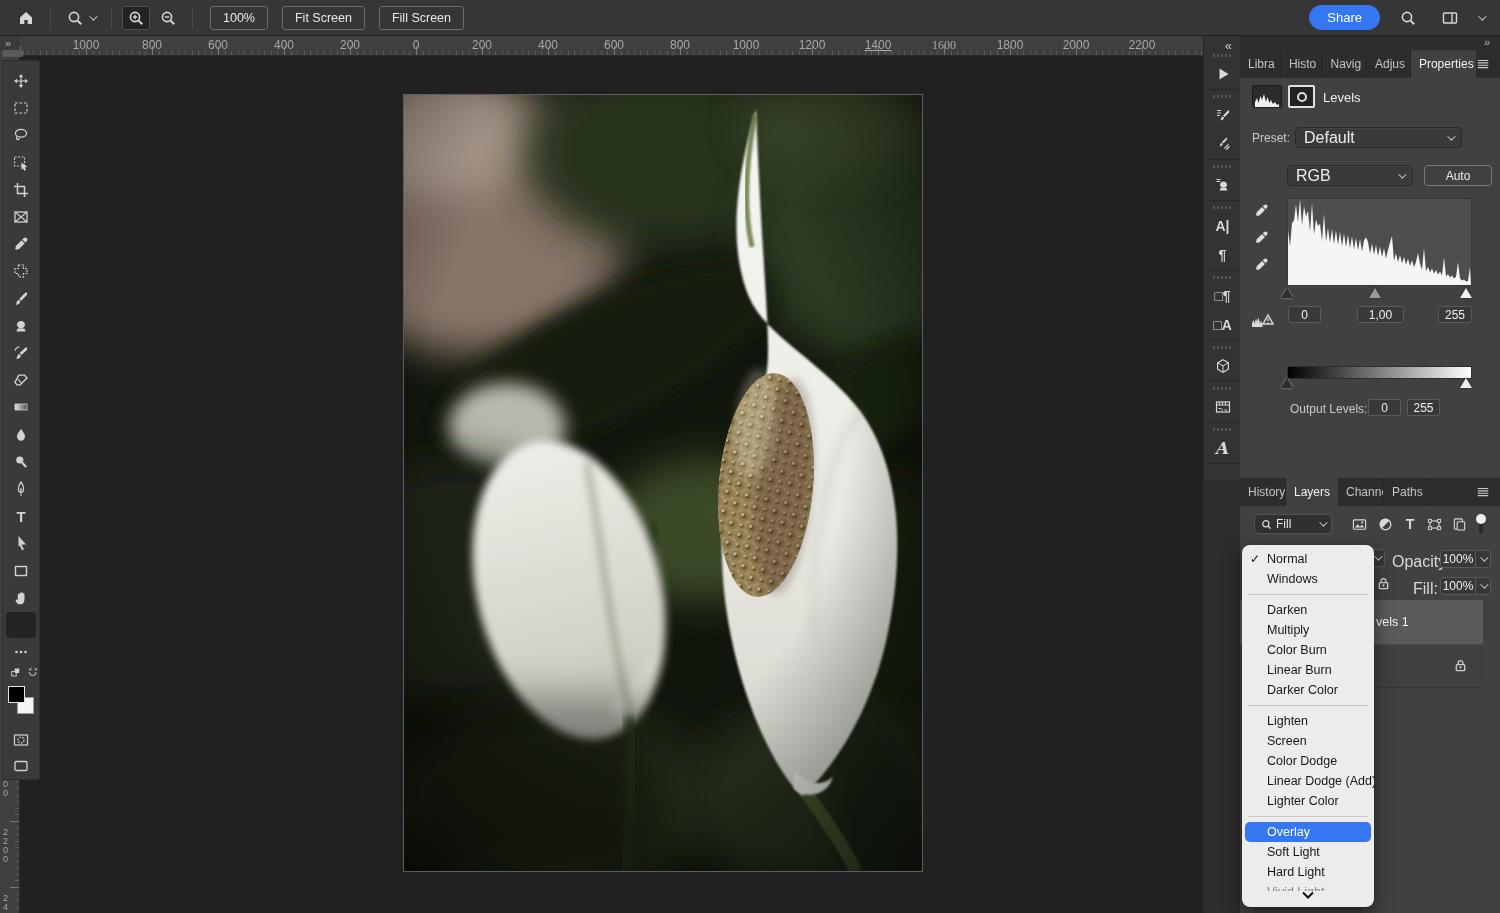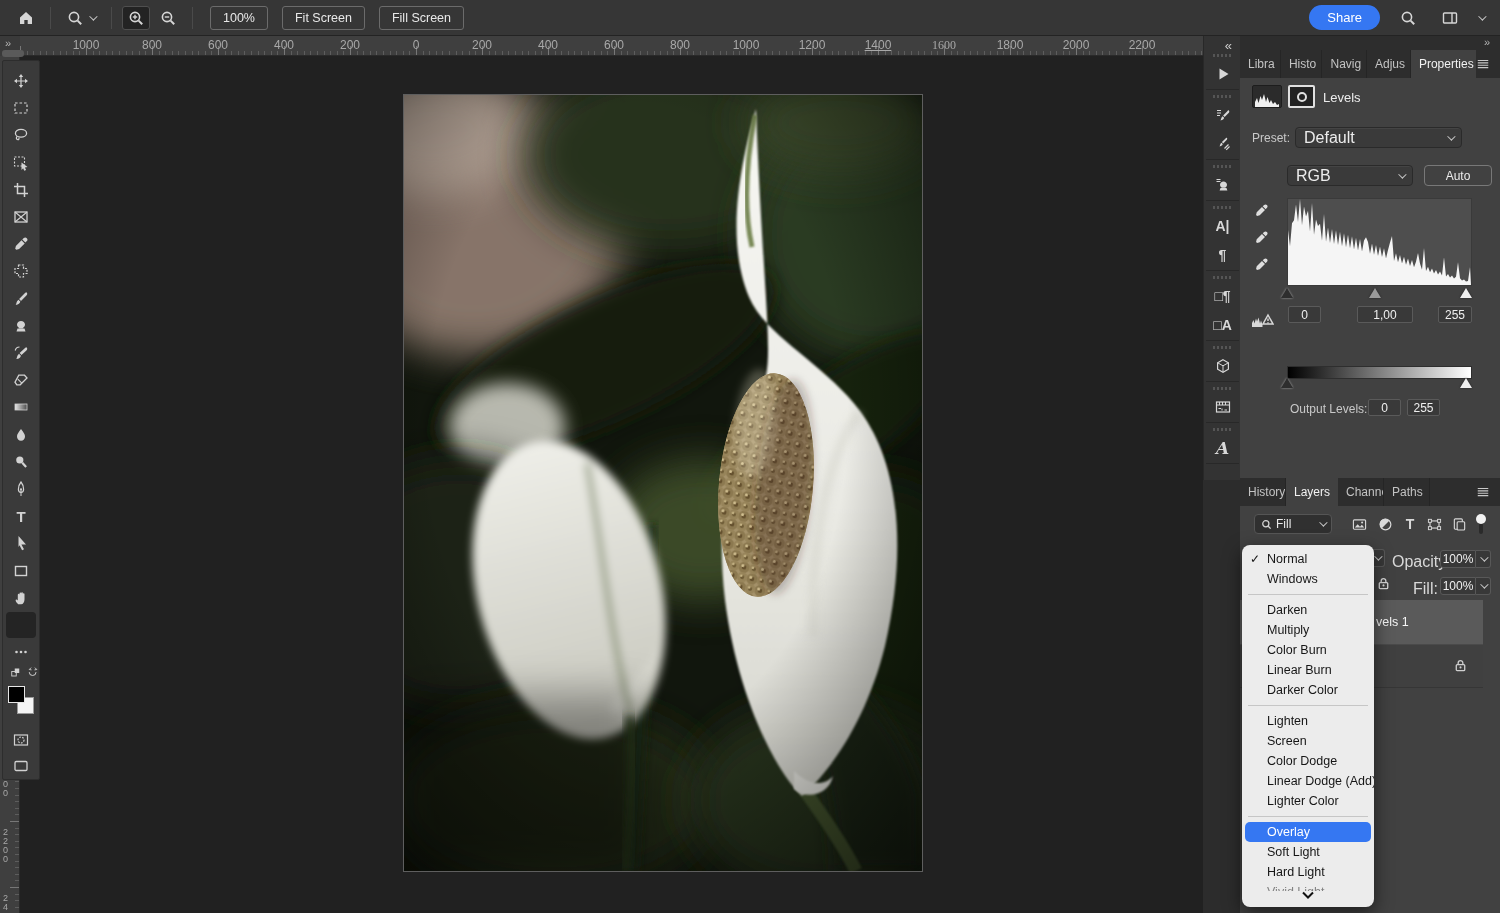--- a/index.html
+++ b/index.html
@@ -613,21 +613,21 @@
       <div class="abs histo-box">
         <svg width="183" height="86" viewBox="0 0 183 86">
             <path d="M0 86 L0 31.0 L2 47.2 L4 24.2 L6 21.3 L8 5.4 L10 23.0 L12 0.0 L14 26.2 L16 7.4 L18 17.4 L20 11.7 L22 32.6 L24 4.0 L26 35.8 L28 20.4 L30 27.0 L32 24.7 L34 41.7 L36 14.9 L38 42.8 L40 28.4 L42 43.9 L44 29.9 L46 45.0 L48 31.3 L50 46.1 L52 32.8 L54 47.2 L56 34.3 L58 48.2 L60 35.7 L62 49.3 L64 37.2 L66 50.4 L68 38.7 L70 51.5 L72 40.1 L74 52.6 L76 41.6 L78 38.2 L80 43.1 L82 54.8 L84 44.5 L86 55.8 L88 46.0 L90 56.9 L92 47.5 L94 58.1 L96 49.2 L98 59.4 L100 50.9 L102 43.4 L104 37.1 L106 61.9 L108 54.3 L110 63.2 L112 56.0 L114 64.4 L116 57.7 L118 65.7 L120 59.4 L122 66.9 L124 61.0 L126 68.2 L128 62.7 L130 53.9 L132 64.4 L134 70.7 L136 48.9 L138 71.9 L140 67.8 L142 73.2 L144 69.5 L146 74.4 L148 71.1 L150 75.4 L152 72.4 L154 76.4 L156 58.3 L158 77.4 L160 75.1 L162 78.5 L164 76.5 L166 79.5 L168 77.8 L170 63.3 L172 79.2 L174 81.5 L176 80.5 L178 82.5 L180 81.9 L182 68.0 L183 86 Z" fill="#f5f5f5"></path>
           </svg>
       </div>
       <span class="abs tri black" style="left:41px; top:210px"></span>
       <span class="abs tri gray" style="left:129px; top:210px"></span>
       <span class="abs tri white" style="left:220px; top:210px"></span>
 
       <div class="abs valbox" style="left:48px; top:228px; width:33px">0</div>
-      <div class="abs valbox" style="left:117px; top:228px; width:56px">1,00</div>
+      <div class="abs valbox" style="left:117px; top:228px; width:47px">1,00</div>
       <div class="abs valbox" style="left:198px; top:228px; width:34px">255</div>
 
       <span class="abs" style="left:12px; top:233px; color:#d8d8d8">
         <svg width="22" height="16" viewBox="0 0 22 16">
             <path d="M0 16v-4l1.5-3 1 3.5 1.5-5 1 3 1.5-4 1.5 6 1-3 1.5 4v2.5z" fill="#d8d8d8"></path>
             <path d="M16 4l5 9h-10z" fill="none" stroke="#d8d8d8" stroke-width="1.5"></path>
             <path d="M16 7.5v2.6M16 11.3v1.2" stroke="#d8d8d8" stroke-width="1.4"></path>
           </svg>
       </span>
 

